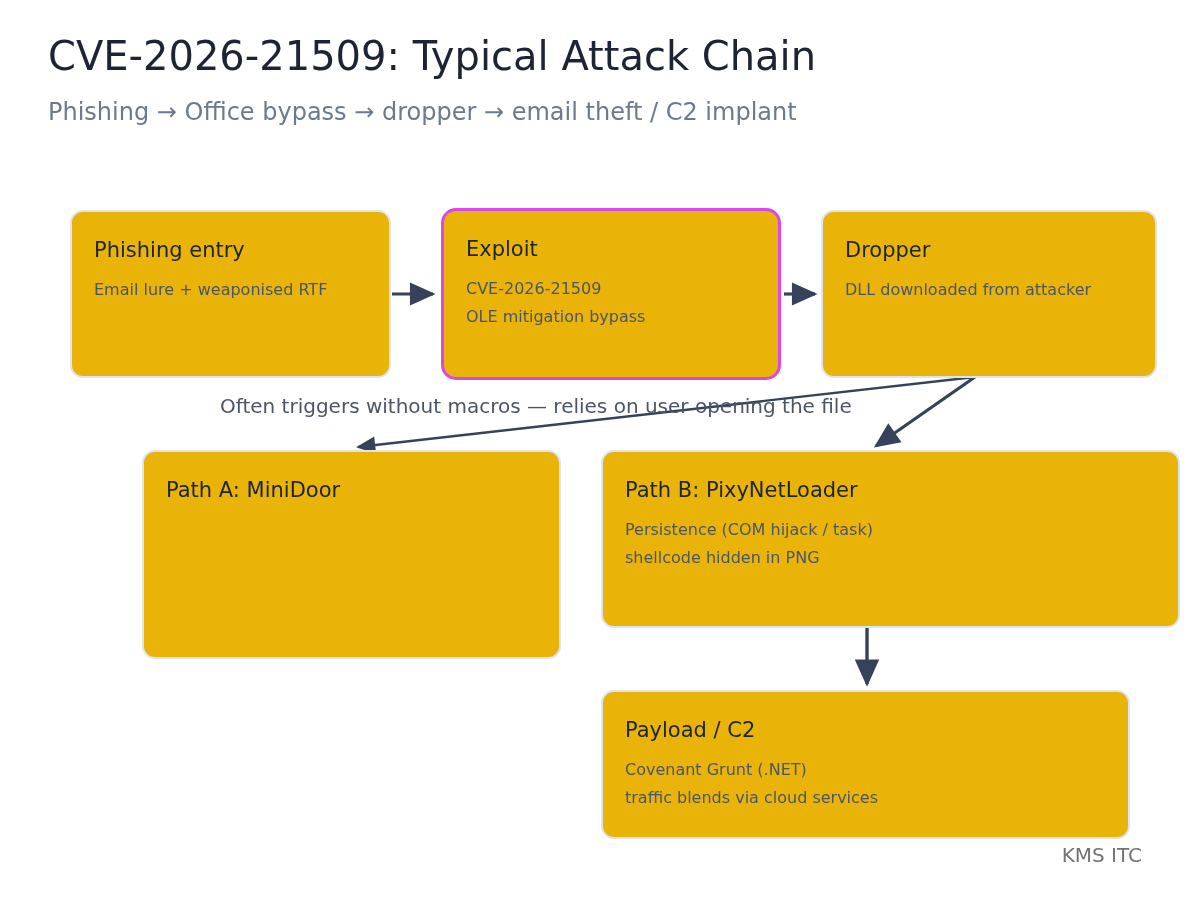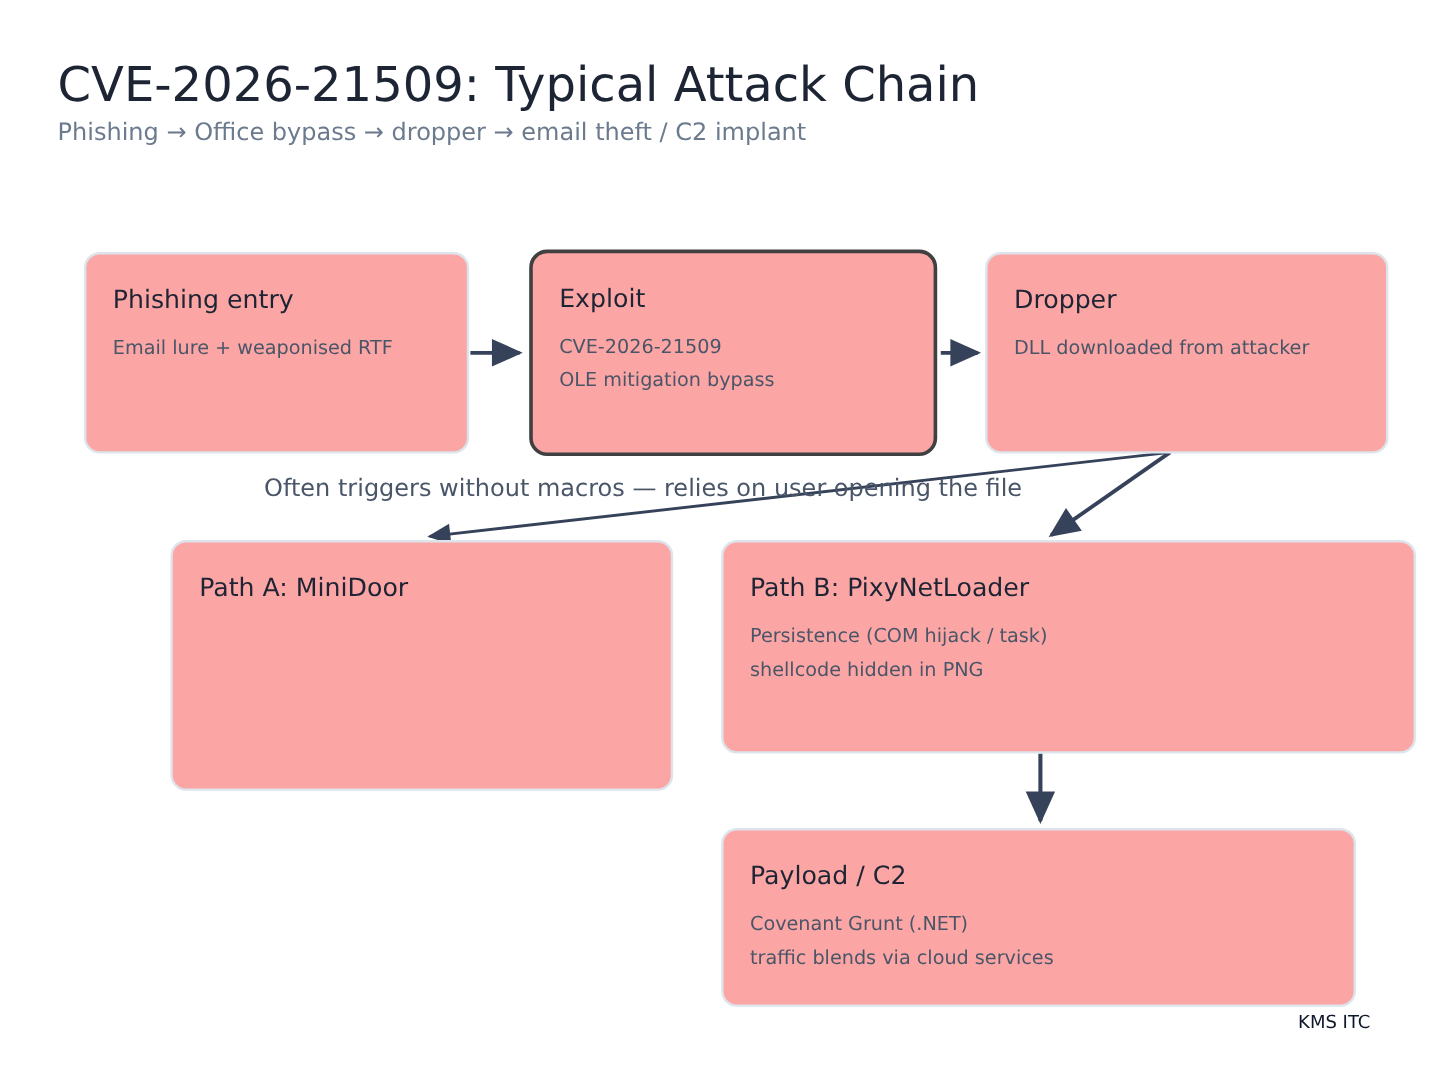--- a/index.html
+++ b/index.html
@@ -19,43 +19,42 @@
   
   .page-title {
     position: absolute;
     left: 48px;
     top: 34px;
     font-size: 40px;
     line-height: 1.1;
     color: #1d2433;
     font-weight: 400;
     white-space: nowrap;
-    margin-top: 15px;
   }
   .page-subtitle {
     position: absolute;
     left: 48px;
     top: 98px;
-    font-size: 20px;
+    font-size: 24px;
     line-height: 1.2;
     color: #6b7a8d;
     font-weight: 400;
     white-space: nowrap;
   }
 
   
   .node {
     position: absolute;
     box-sizing: border-box;
-    background: #fca5a5;
+    background: #eab308;
     border: 2px solid #dde4ec;
     border-radius: 13px;
   }
   .node.accent {
-    border: 3px solid #404040;
+    border: 3px solid #d946ef;
     border-radius: 15px;
   }
   .node .node-title {
     position: absolute;
     left: 22px;
     top: 26px;
     font-size: 21px;
     line-height: 1.15;
     color: #1d2433;
     white-space: nowrap;
@@ -83,23 +82,23 @@
     line-height: 1.2;
     color: #4a5668;
     white-space: nowrap;
   }
 
   
   .footer-note {
     position: absolute;
     right: 58px;
     top: 843px;
-    font-size: 15px;
+    font-size: 20px;
     line-height: 1.2;
-    color: #0f172a;
+    color: #737373;
     white-space: nowrap;
   }
 
   
   .edges {
     position: absolute;
     left: 0;
     top: 0;
     width: 1200px;
     height: 900px;

